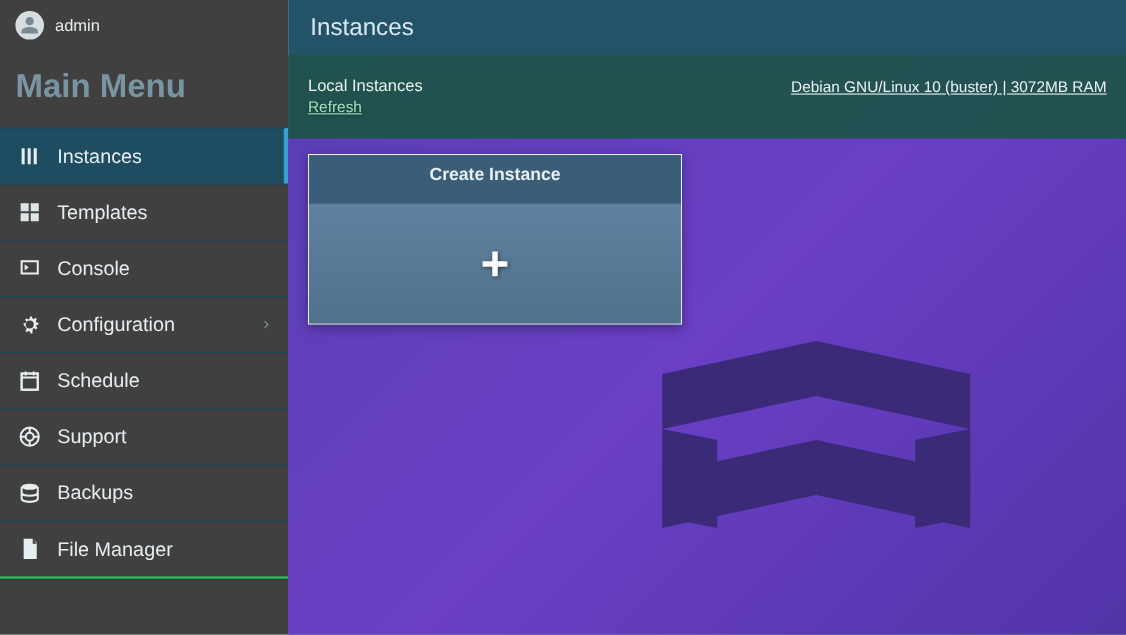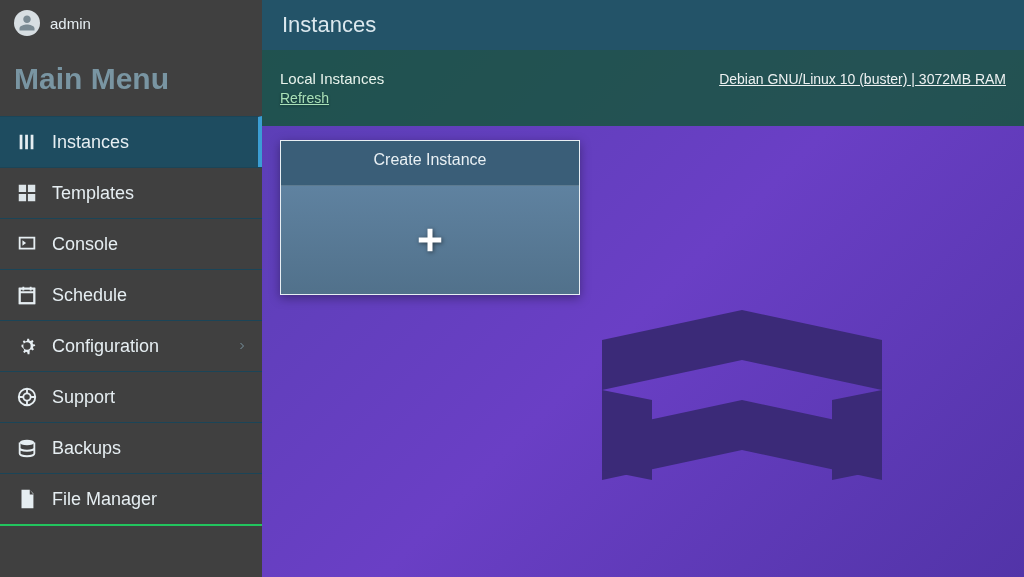--- a/index.html
+++ b/index.html
@@ -128,25 +128,26 @@
       line-height: 1.4;
       color: rgba(255,255,255,0.92);
       text-decoration: underline;
     }
     .cards {
       padding: 14px 18px;
       position: relative;
       z-index: 2;
     }
     .card {
-      width: 300px;
+      width: 340px;
       border: 1px solid #e8eef3;
       background: #5b7a93;
       box-shadow: 0 3px 10px rgba(0,0,0,0.35);
       cursor: pointer;
+      font-weight: bold;
     }
     .card-head {
       background: #3a5e78;
       color: #e9f0f4;
       text-align: center;
       padding: 10px 0 16px;
       font-size: 16px;
       border-bottom: 1px solid rgba(255,255,255,0.18);
     }
     .card-body {
@@ -192,33 +193,33 @@
       <span>Templates</span>
     </li>
     <li class="menu-item">
       <svg class="menu-icon" viewBox="0 0 24 24">
           <path d="M3 4h18v14H3zM5 6v10h14V6zM7 8l4 3-4 3z"></path>
         </svg>
       <span>Console</span>
     </li>
     <li class="menu-item">
       <svg class="menu-icon" viewBox="0 0 24 24">
-          <path d="M4 5h16v16H4zM4 9h16M8 3v4M16 3v4" stroke="#e6eef2" stroke-width="2" fill="none"></path>
-          <rect x="4" y="5" width="16" height="16" fill="none" stroke="#e6eef2" stroke-width="2"></rect>
-        </svg>
-      <span>Schedule</span>
-    </li>
-    <li class="menu-item">
-      <svg class="menu-icon" viewBox="0 0 24 24">
           <path d="M12 8a4 4 0 100 8 4 4 0 000-8zm9 4l-2 .3a7 7 0 01-.6 1.5l1.2 1.7-1.4 1.4-1.7-1.2a7 7 0 01-1.5.6L14.7 21h-2l-.3-2a7 7 0 01-1.5-.6l-1.7 1.2-1.4-1.4 1.2-1.7a7 7 0 01-.6-1.5L6 12.7v-2l2-.3a7 7 0 01.6-1.5L7.4 7.2l1.4-1.4 1.7 1.2a7 7 0 011.5-.6L12.3 4h2l.3 2a7 7 0 011.5.6l1.7-1.2 1.4 1.4-1.2 1.7a7 7 0 01.6 1.5l2 .3z"></path>
         </svg>
       <span>Configuration</span>
       <svg class="chevron" viewBox="0 0 24 24">
           <polyline points="9 6 15 12 9 18"></polyline>
         </svg>
+    </li>
+    <li class="menu-item">
+      <svg class="menu-icon" viewBox="0 0 24 24">
+          <path d="M4 5h16v16H4zM4 9h16M8 3v4M16 3v4" stroke="#e6eef2" stroke-width="2" fill="none"></path>
+          <rect x="4" y="5" width="16" height="16" fill="none" stroke="#e6eef2" stroke-width="2"></rect>
+        </svg>
+      <span>Schedule</span>
     </li>
     <li class="menu-item">
       <svg class="menu-icon" viewBox="0 0 24 24">
           <circle cx="12" cy="12" r="9" fill="none" stroke="#e6eef2" stroke-width="2"></circle>
           <circle cx="12" cy="12" r="4" fill="none" stroke="#e6eef2" stroke-width="2"></circle>
           <path d="M12 3v5M12 16v5M3 12h5M16 12h5" stroke="#e6eef2" stroke-width="2"></path>
         </svg>
       <span>Support</span>
     </li>
     <li class="menu-item">

